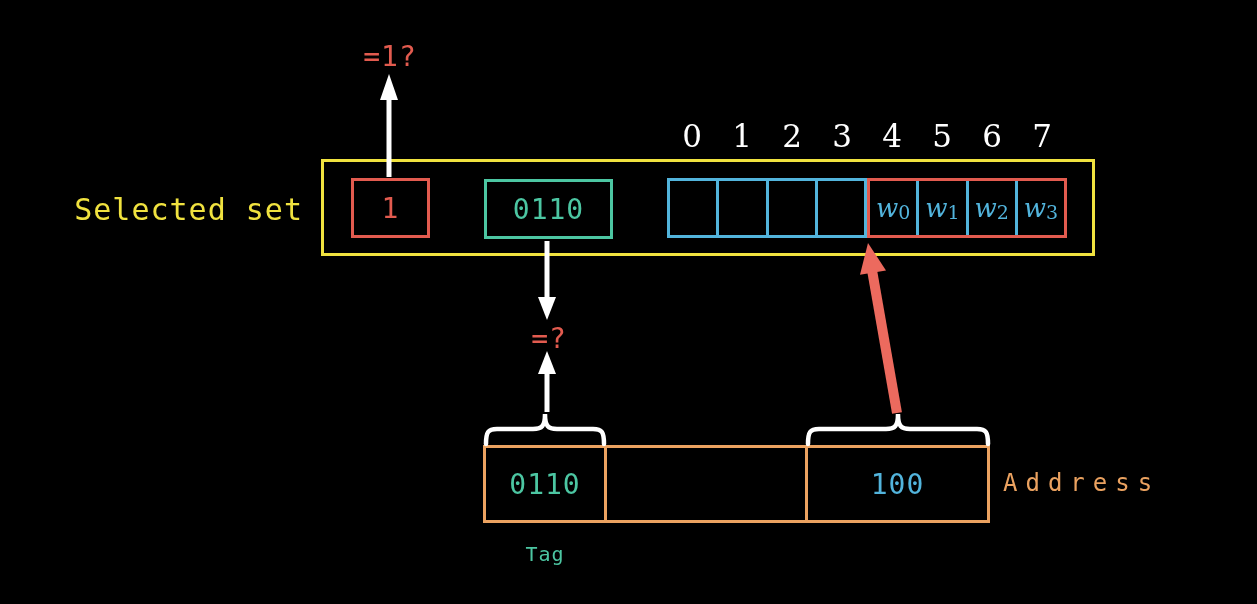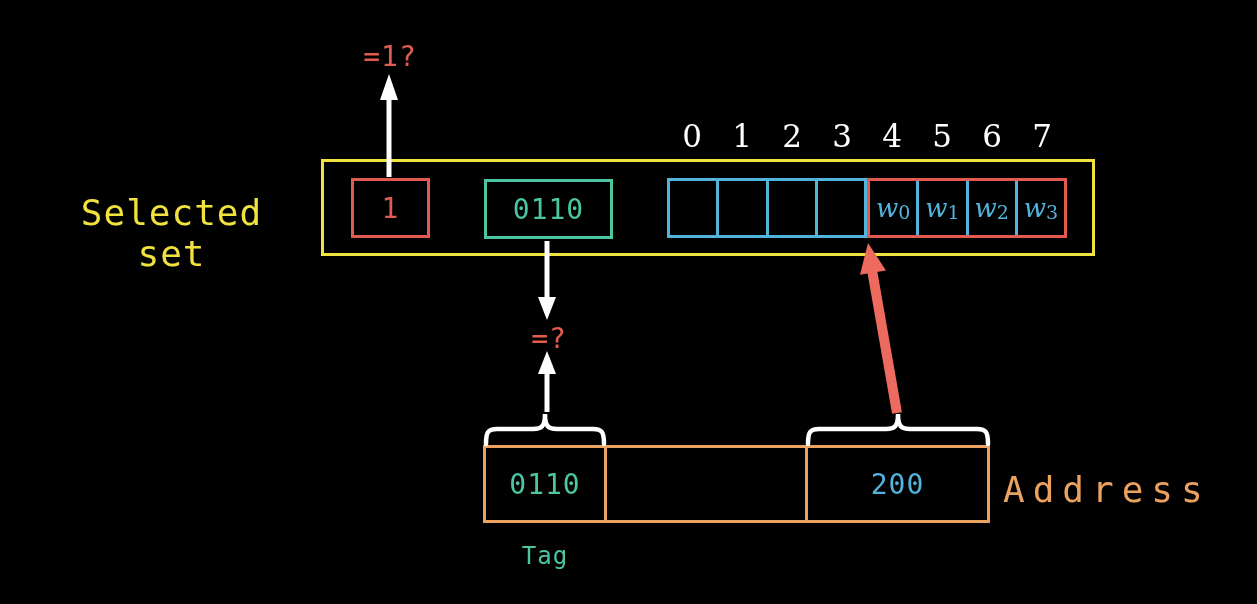--- a/index.html
+++ b/index.html
@@ -22,22 +22,22 @@
   .mono{font-family:"DejaVu Sans Mono","Liberation Mono",monospace;letter-spacing:1px;}
   .serif{font-family:"DejaVu Serif","Liberation Serif",serif;}
 
   
   #eq-valid{left:330px;top:40px;width:120px;text-align:center;
     font-size:28px;color:var(--red);}
   #eq-tag{left:489px;top:322px;width:120px;text-align:center;
     font-size:28px;color:var(--red);}
 
   
-  #selected-set-label{left:40px;top:192px;width:263px;text-align:center;
-    font-size:36px;color:var(--yellow);}
+  #selected-set-label{left:40px;top:192px;width:263px;text-align:right;
+    font-size:30px;color:var(--yellow);}
   #set-outline{left:321px;top:159px;width:774px;height:97px;
     border:3px solid var(--yellow);}
   #valid-box{left:351px;top:178px;width:79px;height:60px;
     border:3px solid var(--red);display:flex;align-items:center;justify-content:center;
     color:var(--red);font-size:28px;}
   #tag-box{left:484px;top:179px;width:129px;height:60px;
     border:3px solid var(--teal);display:flex;align-items:center;justify-content:center;
     color:var(--teal);font-size:28px;}
 
   
@@ -55,24 +55,24 @@
   #word-group .cell i{font-style:italic;}
   #word-group .cell sub{font-size:19px;line-height:1;transform:translateY(4px);}
 
   
   #address-box{left:483px;top:445px;width:507px;height:78px;
     border:3px solid var(--orange);display:flex;}
   .addr-cell{display:flex;align-items:center;justify-content:center;font-size:28px;}
   #addr-tag-cell{width:118px;border-right:3px solid var(--orange);color:var(--teal);}
   #addr-set-cell{width:198px;border-right:3px solid var(--orange);color:var(--yellow);}
   #addr-offset-cell{flex:1;color:var(--blue);}
-  #address-label{left:1003px;top:469px;font-size:36px;color:var(--orange);letter-spacing:8px;}
+  #address-label{left:1003px;top:469px;font-size:24px;color:var(--orange);letter-spacing:8px;}
 
   
-  .field-label{top:542px;text-align:center;font-size:24px;}
+  .field-label{top:542px;text-align:center;font-size:20px;}
   #tag-label{left:483px;width:124px;color:var(--teal);}
   #set-index-label{left:611px;width:200px;color:var(--yellow);}
   #block-offset-label{left:808px;width:200px;color:var(--blue);}
 
   
   #overlay{left:0;top:0;pointer-events:none;}
 </style>
 </head>
 <body>
 
@@ -130,21 +130,21 @@
   </div>
 
   <div class="abs mono" id="address-box">
     <div class="addr-cell" id="addr-tag-cell">
       <span>0110</span>
     </div>
     <div class="addr-cell" id="addr-set-cell">
       <span></span>
     </div>
     <div class="addr-cell" id="addr-offset-cell">
-      <span>200</span>
+      <span>100</span>
     </div>
   </div>
   <div class="abs mono" id="address-label">Address</div>
 
   <div class="abs mono field-label" id="tag-label">Tag</div>
 
   <svg class="abs" id="overlay" width="1257" height="604" viewBox="0 0 1257 604">
 
     <g>
       <line x1="389" y1="177" x2="389" y2="96" stroke="#ffffff" stroke-width="5"></line>

